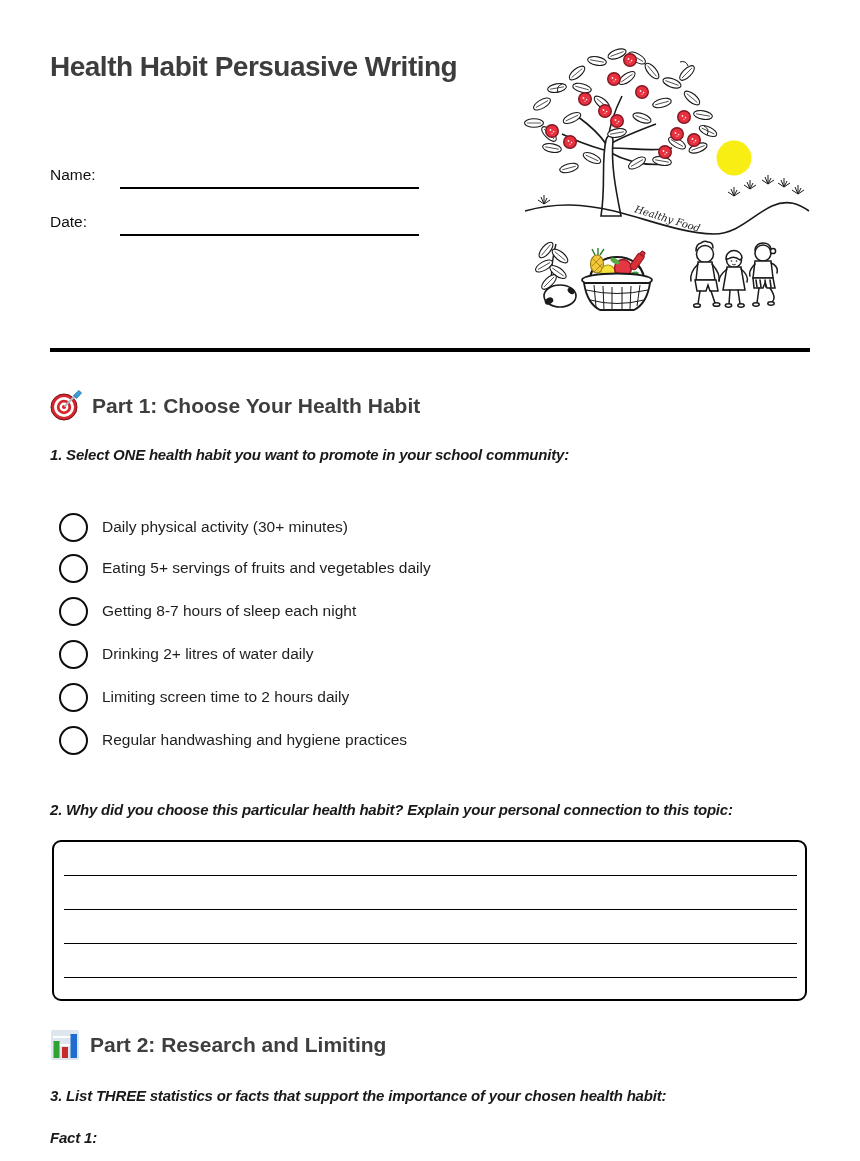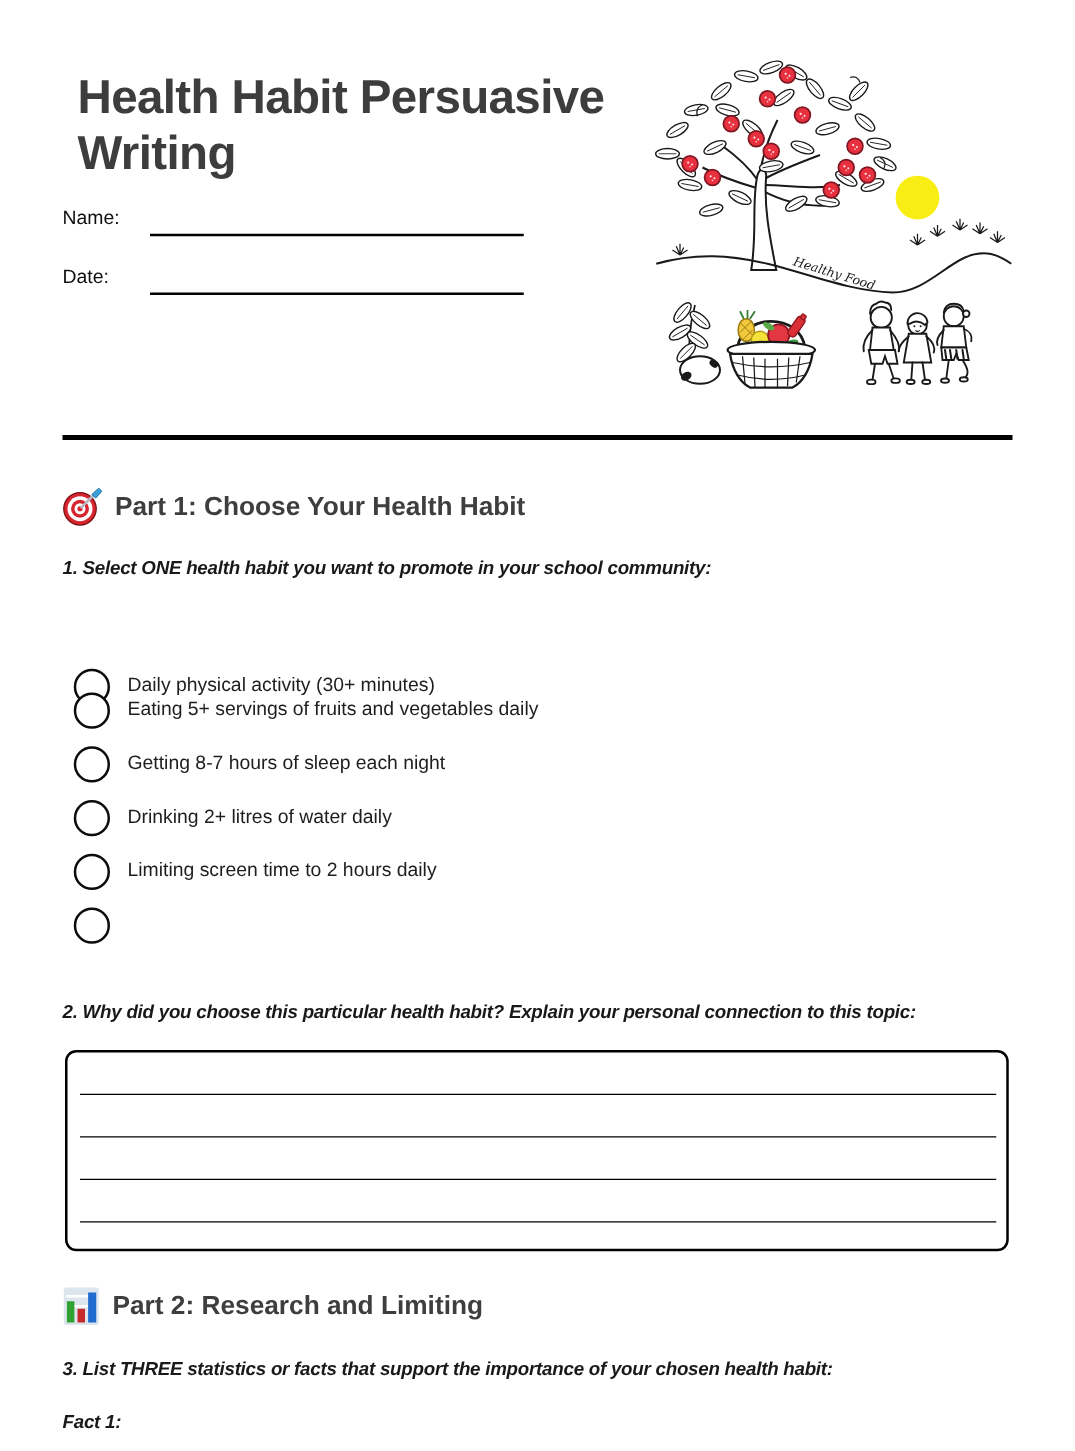--- a/index.html
+++ b/index.html
@@ -1,20 +1,20 @@
 <!DOCTYPE html>
 <html><head>
 <meta charset="utf-8">
 <style>
   html,body{margin:0;padding:0;background:#fff;}
   .page{position:relative;width:860px;height:1161px;background:#fff;
         font-family:"Liberation Sans",sans-serif;overflow:hidden;}
   .abs{position:absolute;}
 
-  .title{left:50px;top:44px;width:500px;margin:12px;font-size:38px;line-height:45px;
+  .title{left:50px;top:44px;width:500px;margin:0;font-size:28px;line-height:45px;
          font-weight:800;color:#3d3d3d;letter-spacing:-0.5px;}
 
   .field-label{font-size:15.5px;font-weight:400;color:#101010;}
   .fill-line{width:299px;height:0;border-top:2.6px solid #000;}
 
   .illustration{left:522px;top:44px;width:292px;height:274px;}
 
   .divider{left:50px;top:348px;width:760px;height:4px;background:#000;}
 
   .h2{display:flex;align-items:center;gap:10px;height:34px;
@@ -204,21 +204,21 @@
       <circle cx="14" cy="17" r="4.4" fill="#fff"></circle>
       <circle cx="14" cy="17" r="2.1" fill="#d6252e"></circle>
       <line x1="27" y1="4" x2="14.5" y2="16.5" stroke="#b3b9bf" stroke-width="2"></line>
       <path d="M23.5,5.5 L29,0.5 L31.5,3 L26.5,8.5 Z" fill="#3aa0d8" stroke="#1d6fa3" stroke-width="0.8"></path>
     </svg>
     <span>Part 1: Choose Your Health Habit</span>
   </div>
 
   <div class="abs question" style="left:50px;top:446px">1. Select ONE health habit you want to promote in your school community:</div>
 
-  <div class="option-row" style="top:534px">
+  <div class="option-row" style="top:512px">
     <span class="radio"></span>
     <span class="option-label">Daily physical activity (30+ minutes)</span>
   </div>
   <div class="option-row" style="top:553px">
     <span class="radio"></span>
     <span class="option-label">Eating 5+ servings of fruits and vegetables daily</span>
   </div>
   <div class="option-row" style="top:596px">
     <span class="radio"></span>
     <span class="option-label">Getting 8-7 hours of sleep each night</span>
@@ -226,20 +226,21 @@
   <div class="option-row" style="top:639px">
     <span class="radio"></span>
     <span class="option-label">Drinking 2+ litres of water daily</span>
   </div>
   <div class="option-row" style="top:682px">
     <span class="radio"></span>
     <span class="option-label">Limiting screen time to 2 hours daily</span>
   </div>
   <div class="option-row" style="top:725px">
     <span class="radio"></span>
+    <span class="option-label">Regular handwashing and hygiene practices</span>
   </div>
 
   <div class="abs question" style="left:50px;top:801px">2. Why did you choose this particular health habit? Explain your personal connection to this topic:</div>
 
   <div class="abs writing-box">
     <div class="rule-line" style="top:33px"></div>
     <div class="rule-line" style="top:67px"></div>
     <div class="rule-line" style="top:101px"></div>
     <div class="rule-line" style="top:135px"></div>
   </div>

